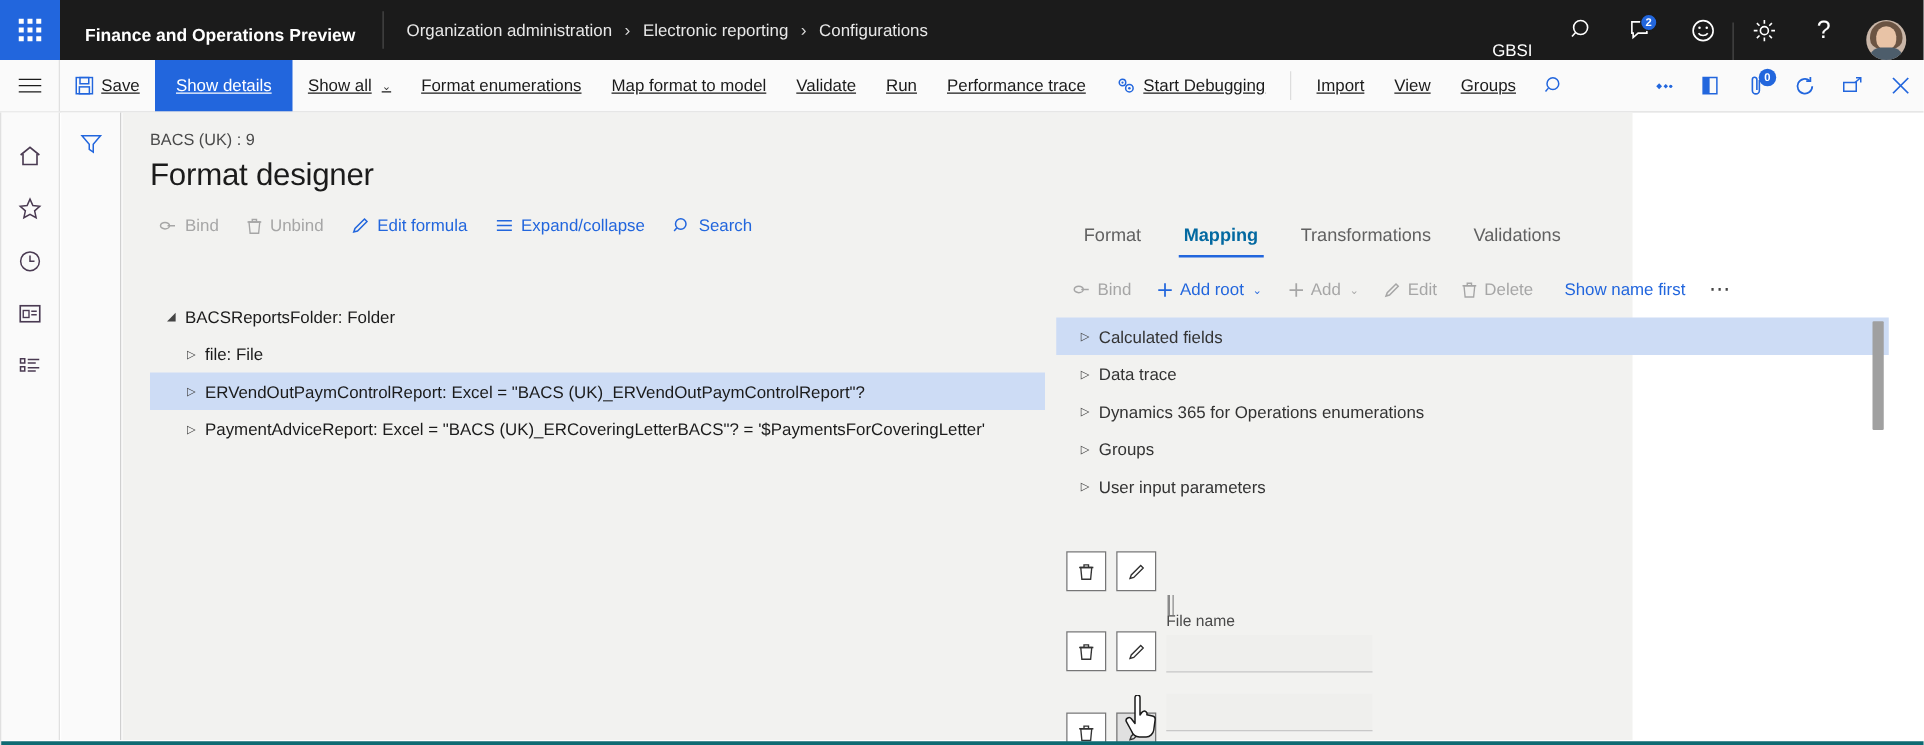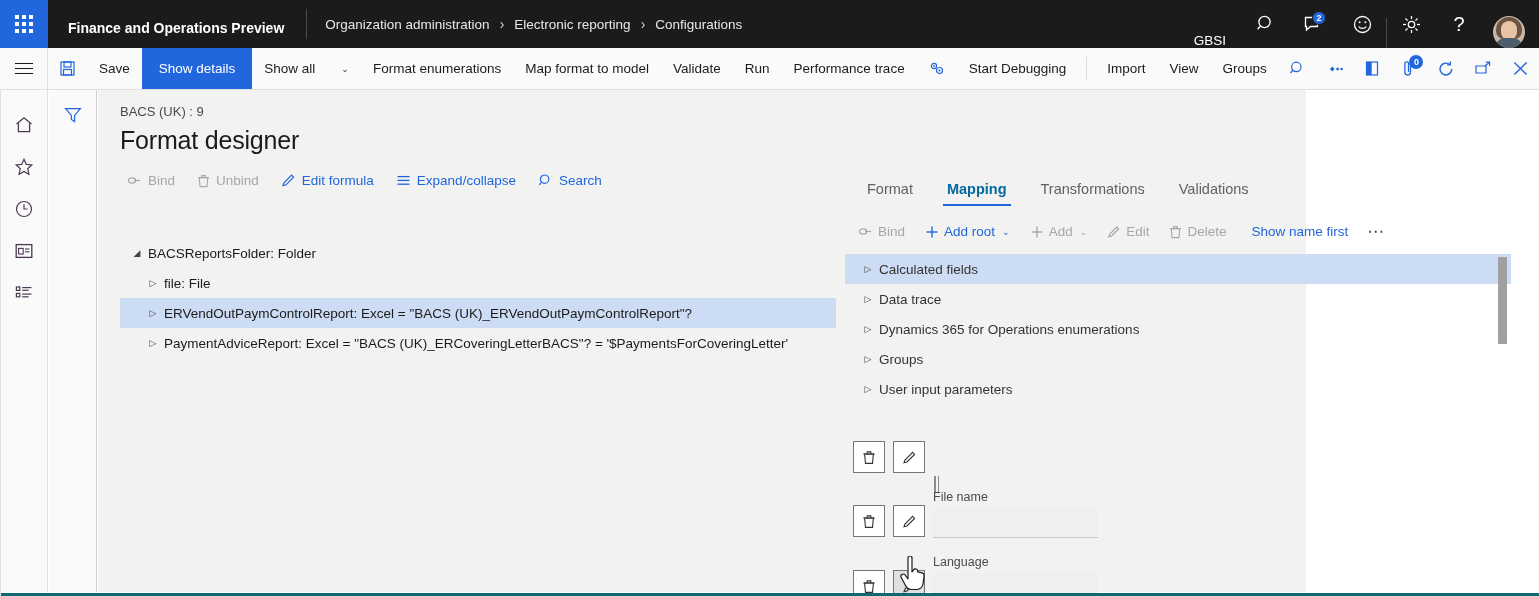--- a/index.html
+++ b/index.html
@@ -89,23 +89,23 @@
   .hamburger {
     width: 48px; height: 41px; display: flex; align-items: center;
     justify-content: center; cursor: pointer; flex: 0 0 48px;
     border-right: 1px solid #e0e0e0; background: #fafafa;
   }
   .ham-lines { width: 18px; }
   .ham-lines span {
     display: block; height: 1.5px; background: #1b1b1b; margin: 3.5px 0;
   }
   .cmd-item {
-    display: flex; align-items: center; gap: 24px;
+    display: flex; align-items: center; gap: 6px;
     padding: 0 12px; font-size: 13.5px; color: #1b1b1b;
-    cursor: pointer; white-space: nowrap; height: 41px;
+    cursor: pointer; white-space: nowrap; height: 41px; text-decoration: underline;
   }
   .cmd-item.primary {
     background: #2266dd; color: #ffffff; font-weight: normal; padding: 0 17px;
   }
   .cmd-sep {
     width: 1px; background: #dddddd; margin: 9px 8px; flex: 0 0 1px;
   }
   .cmd-spacer { flex: 1 1 auto; }
   .cmd-ico-btn {
     width: 38px; height: 41px; display: flex; align-items: center;
@@ -725,21 +725,20 @@
             <line x1="1.3" y1="4" x2="12.7" y2="4" stroke="#333" stroke-width="1.1"></line>
             <path d="M5.2 3.8 v-1.9 h3.6 v1.9" fill="none" stroke="#333" stroke-width="1.1"></path>
           </svg>
         </div>
         <div class="sq-btn hovered">
           <svg width="15" height="15" viewBox="0 0 15 15">
             <path d="M2 12.8 L3 10 L10.6 2.4 L12.6 4.4 L5 12 Z" fill="none" stroke="#333" stroke-width="1.1"></path>
           </svg>
         </div>
         <div class="field-body">
-          <div class="field-label">Language</div>
           <input class="field-input narrow" readonly="" value="" style="">
         </div>
       </div>
 
     </div>
   </div>
 
   <svg class="cursor-hand" viewBox="0 0 26 36">
     <path d="M9 2 C9 0.9 9.9 0 11 0 C12.1 0 13 0.9 13 2 V16 L14.6 13.8 C15.3 12.8 16.7 12.6 17.7 13.3 C18.5 13.9 18.8 14.9 18.5 15.8
              L23 16.8 C24.4 17.1 25.3 18.4 25.1 19.8 L24 28 C23.6 31 21 33.5 17.9 33.5 H12.5 C9.6 33.5 7.2 31.6 6.3 29 L2.2 21.5

